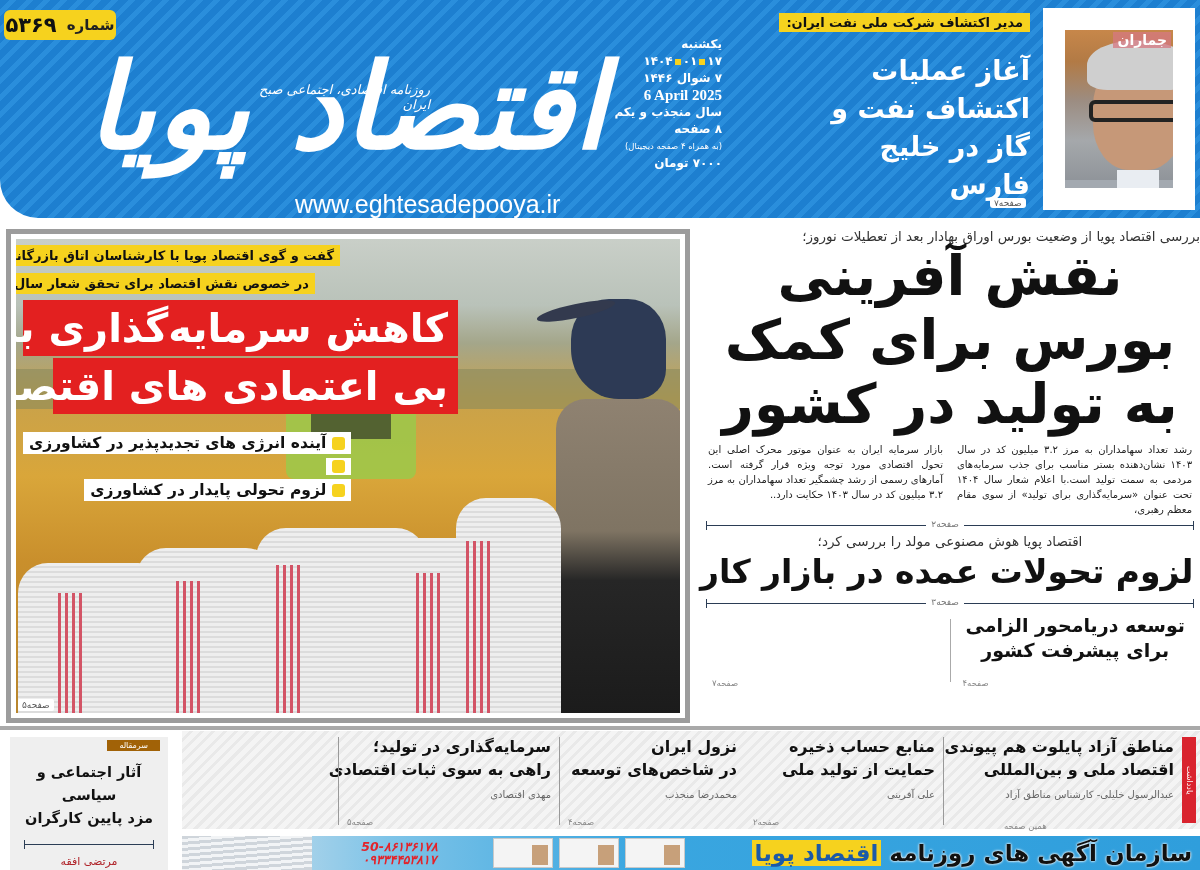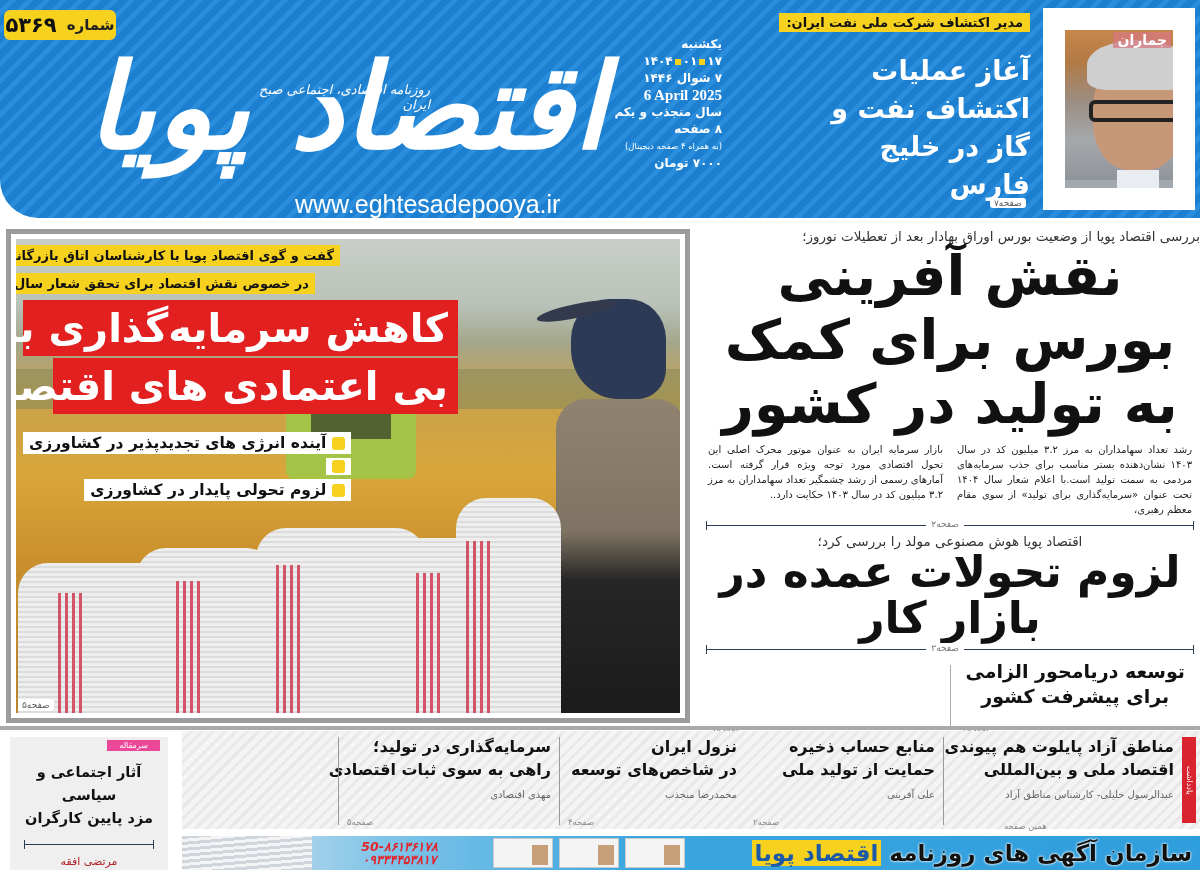--- a/index.html
+++ b/index.html
@@ -138,21 +138,21 @@
   .right-col { position: absolute; left: 700px; top: 228px; width: 500px; direction: rtl; }
   .kicker { color: #333; font-size: 13.5px; text-align: right; white-space: nowrap; }
   .lead-head { font-size: 55px; font-weight: bold; color: #111; line-height: 64px; text-align: center; letter-spacing: -1px; }
   .lead-body { display: flex; gap: 14px; margin-top: 6px; padding: 0 8px; }
   .lead-body p { flex: 1; font-size: 10px; line-height: 15px; color: #222; text-align: justify; }
   .rule-row { position: relative; height: 12px; margin: 2px 6px; }
   .rule-row .rule { position: absolute; top: 6px; left: 0; right: 0; height: 1px; background: #2b3d55; }
   .rule-row .rule::before, .rule-row .rule::after { content: ""; position: absolute; top: -4px; width: 1px; height: 9px; background: #2b3d55; }
   .rule-row .rule::before { left: 0; } .rule-row .rule::after { right: 0; }
   .rule-row .pg { position: absolute; top: 0; background: #fff; color: #777; font-size: 9px; padding: 0 5px; }
-  .second-head { font-size: 44px; font-weight: bold; color: #111; text-align: center; line-height: 46px; }
+  .second-head { font-size: 33px; font-weight: bold; color: #111; text-align: left; line-height: 46px; }
   .two-col { display: flex; height: 75px; margin-top: 4px; }
   .two-col .c { flex: 1; position: relative; text-align: center; }
   .two-col .c h3 { font-size: 19px; font-weight: bold; line-height: 25px; color: #111; }
   .two-col .c .pg { position: absolute; bottom: 0; left: 12px; font-size: 8.5px; color: #888; }
   .vdiv { width: 1px; background: #aaa; margin: 6px 0; position: relative; }
 
   
   .gray-bar { position: absolute; left: 0; top: 726px; width: 1200px; height: 4px; background: #a9a9a9; }
   .bottom {
     position: absolute; left: 182px; top: 731px; width: 1018px; height: 98px;
@@ -167,21 +167,21 @@
   .b-item h4 { font-size: 16px; font-weight: bold; line-height: 23px; color: #111; text-align: right; white-space: nowrap; }
   .b-item .author { font-size: 10px; color: #666; margin-top: 8px; text-align: right; white-space: nowrap; }
   .b-item .pg { position: absolute; bottom: 2px; left: 8px; font-size: 8.5px; color: #888; }
   .b-sep { width: 1px; background: #999; margin: 6px 0 4px; position: relative; }
 
   .editorial {
     position: absolute; left: 10px; top: 737px; width: 158px; height: 133px; background: #efefef;
     direction: rtl; text-align: center;
   }
   .editorial .tag {
-    position: absolute; right: 8px; top: 3px; background: #ec4899; color: #fff; font-size: 8px; padding: 1px 12px;
+    position: absolute; right: 8px; top: 3px; background: #a16207; color: #fff; font-size: 8px; padding: 1px 12px;
   }
   .editorial h4 { margin-top: 24px; font-size: 14.5px; font-weight: bold; line-height: 23px; color: #111; }
   .editorial .er { margin: 14px 14px 0; height: 1px; background: #2b3d55; position: relative; }
   .editorial .er::before, .editorial .er::after { content: ""; position: absolute; top: -4px; width: 1px; height: 9px; background: #2b3d55; }
   .editorial .er::before { left: 0; } .editorial .er::after { right: 0; }
   .editorial .author { margin-top: 10px; font-size: 11px; color: #b0242a; }
 
   .ad-strip {
     position: absolute; left: 182px; top: 836px; width: 1018px; height: 34px;
     background: linear-gradient(90deg, #dfe6ec 0%, #7fc4e8 20%, #3aa6e0 45%, #2f9edc 100%);

